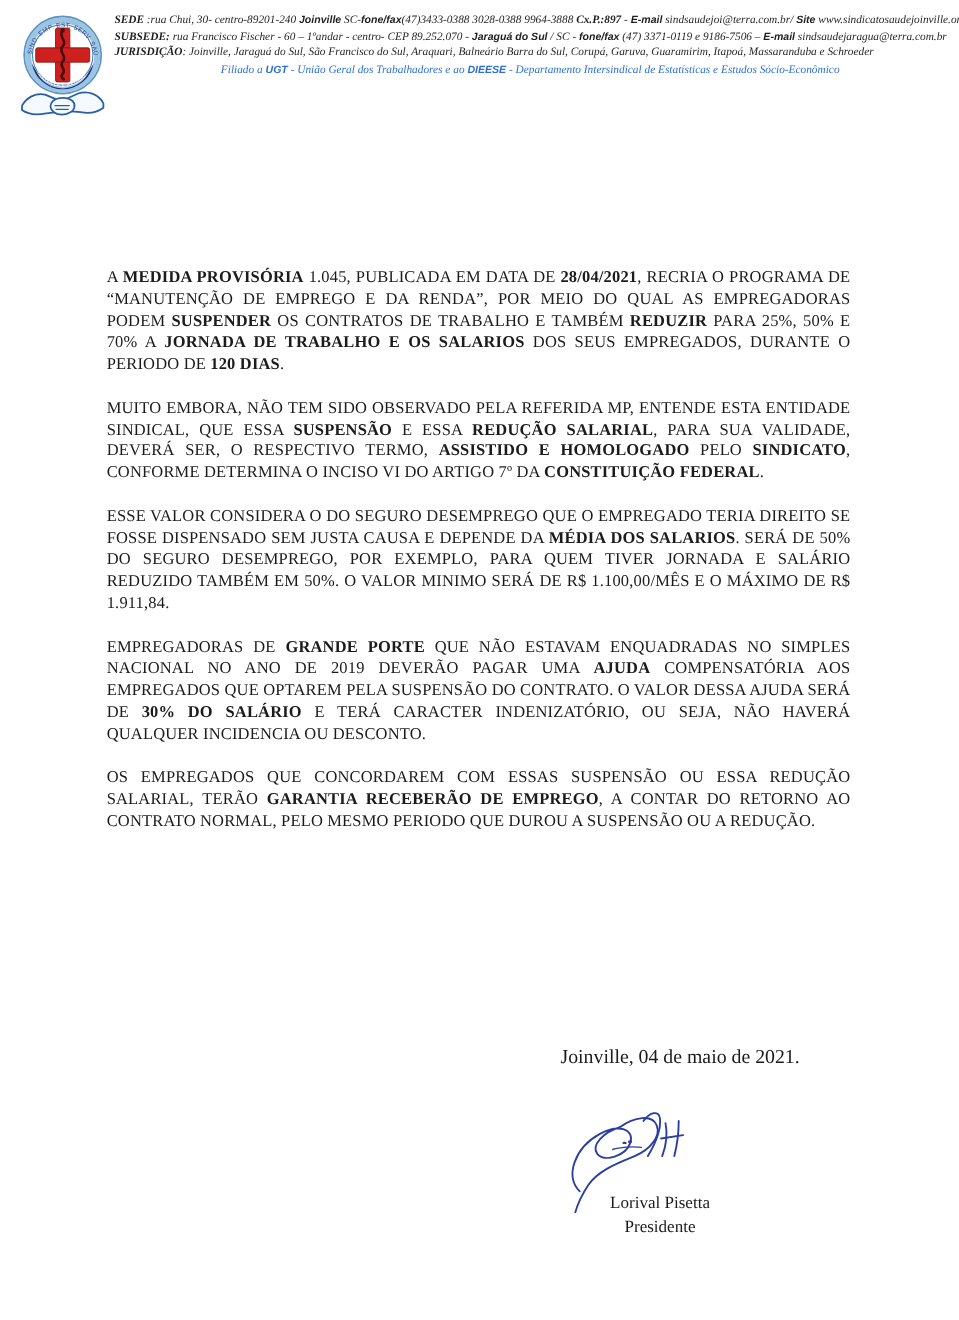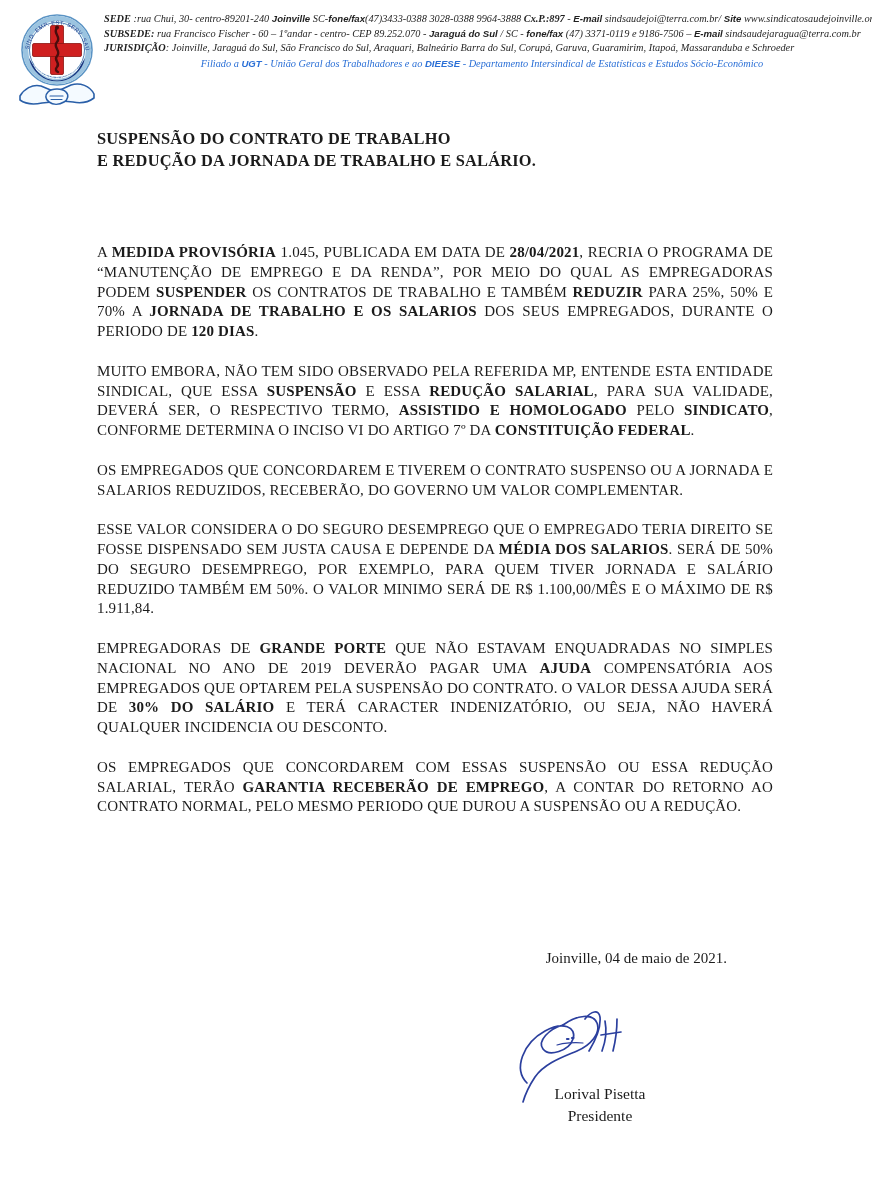--- a/index.html
+++ b/index.html
@@ -33,21 +33,21 @@
     font-weight:bold; font-size:16.4px; line-height:22px; letter-spacing:.2px;
   }
   .content{
     position:absolute; top:243px; left:97px; width:676px;
     font-size:15px; line-height:19.8px; text-align:justify; letter-spacing:.15px;
   }
   .content p{margin:0 0 19.8px 0;}
   .content .b{font-weight:bold;}
   .date-line{
     position:absolute; top:950px; left:97px; width:676px;
-    font-size:15px; text-align:right; padding-right:46px; box-sizing:border-box;
+    font-size:18px; text-align:right; padding-right:46px; box-sizing:border-box;
   }
   
   .sig-block{position:absolute; top:1005px; left:450px; width:300px; text-align:center;}
   .sig-scribble{display:block; margin:0 auto -22px 55px;}
   .sig-name{font-size:15.5px; line-height:22px;}
   .sig-role{font-size:15.5px; line-height:22px;}
 </style>
 </head>
 <body>
 
@@ -96,29 +96,24 @@
     <div class="header-text">
       <div id="header-lines">
           <div class="hline"><span class="b ">SEDE </span><span class="">:rua Chui, 30- centro-89201-240 </span><span class="b s">Joinville</span><span class=""> SC-</span><span class="b s">fone/fax</span><span class="">(47)3433-0388 3028-0388 9964-3888  </span><span class="b ">Cx.P.:897</span><span class=""> - </span><span class="b s">E-mail</span><span class=""> sindsaudejoi@terra.com.br/ </span><span class="b s">Site</span><span class=""> www.sindicatosaudejoinville.org.br</span></div>
           <div class="hline"><span class="b ">SUBSEDE:</span><span class=""> rua Francisco Fischer - 60 – 1ºandar - centro- CEP 89.252.070  - </span><span class="b s">Jaraguá do Sul</span><span class=""> / SC - </span><span class="b s">fone/fax</span><span class=""> (47) 3371-0119 e 9186-7506  –  </span><span class="b s">E-mail</span><span class=""> sindsaudejaragua@terra.com.br</span></div>
           <div class="hline"><span class="b ">JURISDIÇÃO</span><span class="">: Joinville, Jaraguá do Sul, São Francisco do Sul, Araquari, Balneário Barra do Sul, Corupá, Garuva, Guaramirim, Itapoá, Massaranduba e Schroeder</span></div>
           <div class="hline filiado"><span class="">Filiado a </span><span class="b s">UGT</span><span class=""> - União Geral dos Trabalhadores e ao </span><span class="b s">DIEESE</span><span class=""> - Departamento Intersindical de Estatísticas e Estudos Sócio-Econômico</span></div>
         </div>
     </div>
   </div>
 
-  <div class="doc-title">
-    <div>SUSPENSÃO DO CONTRATO DE TRABALHO</div>
-    <div>E REDUÇÃO DA JORNADA DE TRABALHO E SALÁRIO.</div>
-  </div>
 
   <div class="content" id="paragraphs">
       <p><span class="">A </span><span class="b ">MEDIDA PROVISÓRIA</span><span class=""> 1.045, PUBLICADA EM DATA DE </span><span class="b ">28/04/2021</span><span class="">, RECRIA O PROGRAMA DE “MANUTENÇÃO DE EMPREGO E DA RENDA”, POR MEIO DO QUAL AS EMPREGADORAS PODEM </span><span class="b ">SUSPENDER</span><span class=""> OS CONTRATOS DE TRABALHO E TAMBÉM </span><span class="b ">REDUZIR</span><span class=""> PARA 25%, 50% E 70% A </span><span class="b ">JORNADA DE TRABALHO E OS SALARIOS</span><span class=""> DOS SEUS EMPREGADOS, DURANTE O PERIODO DE </span><span class="b ">120 DIAS</span><span class="">.</span></p>
       <p><span class="">MUITO EMBORA, NÃO TEM SIDO OBSERVADO PELA REFERIDA MP, ENTENDE ESTA ENTIDADE SINDICAL, QUE ESSA </span><span class="b ">SUSPENSÃO</span><span class=""> E ESSA </span><span class="b ">REDUÇÃO SALARIAL</span><span class="">, PARA SUA VALIDADE, DEVERÁ SER, O RESPECTIVO TERMO, </span><span class="b ">ASSISTIDO E HOMOLOGADO</span><span class=""> PELO </span><span class="b ">SINDICATO</span><span class="">, CONFORME DETERMINA O INCISO VI DO ARTIGO 7º DA </span><span class="b ">CONSTITUIÇÃO FEDERAL</span><span class="">.</span></p>
-      <p><span class="">OS EMPREGADOS QUE CONCORDAREM E TIVEREM O CONTRATO SUSPENSO OU A JORNADA E SALARIOS REDUZIDOS, RECEBERÃO, DO GOVERNO UM VALOR COMPLEMENTAR.</span></p>
       <p><span class="">ESSE VALOR CONSIDERA O DO SEGURO DESEMPREGO QUE O EMPREGADO TERIA DIREITO SE FOSSE DISPENSADO SEM JUSTA CAUSA E DEPENDE DA </span><span class="b ">MÉDIA DOS SALARIOS</span><span class="">. SERÁ DE 50% DO SEGURO DESEMPREGO, POR EXEMPLO, PARA QUEM TIVER JORNADA E SALÁRIO REDUZIDO TAMBÉM EM 50%. O VALOR MINIMO SERÁ DE R$ 1.100,00/MÊS E O MÁXIMO DE R$ 1.911,84.</span></p>
       <p><span class="">EMPREGADORAS DE </span><span class="b ">GRANDE PORTE</span><span class=""> QUE NÃO ESTAVAM ENQUADRADAS NO SIMPLES NACIONAL NO ANO DE 2019 DEVERÃO PAGAR UMA </span><span class="b ">AJUDA</span><span class=""> COMPENSATÓRIA AOS EMPREGADOS QUE OPTAREM PELA SUSPENSÃO DO CONTRATO. O VALOR DESSA AJUDA SERÁ DE </span><span class="b ">30% DO SALÁRIO</span><span class=""> E TERÁ CARACTER INDENIZATÓRIO, OU SEJA, NÃO HAVERÁ QUALQUER INCIDENCIA OU DESCONTO.</span></p>
       <p><span class="">OS EMPREGADOS QUE CONCORDAREM COM ESSAS SUSPENSÃO OU ESSA REDUÇÃO SALARIAL, TERÃO </span><span class="b ">GARANTIA RECEBERÃO DE EMPREGO</span><span class="">, A CONTAR DO RETORNO AO CONTRATO NORMAL, PELO MESMO PERIODO QUE DUROU A SUSPENSÃO OU A REDUÇÃO.</span></p>
     </div>
 
   <div class="date-line">Joinville, 04 de maio de 2021.</div>
 
   <div class="sig-block">
     <svg class="sig-scribble" width="165" height="100" viewBox="0 0 165 100">
       <g fill="none" stroke="#2b3f9e" stroke-width="1.7" stroke-linecap="round">

